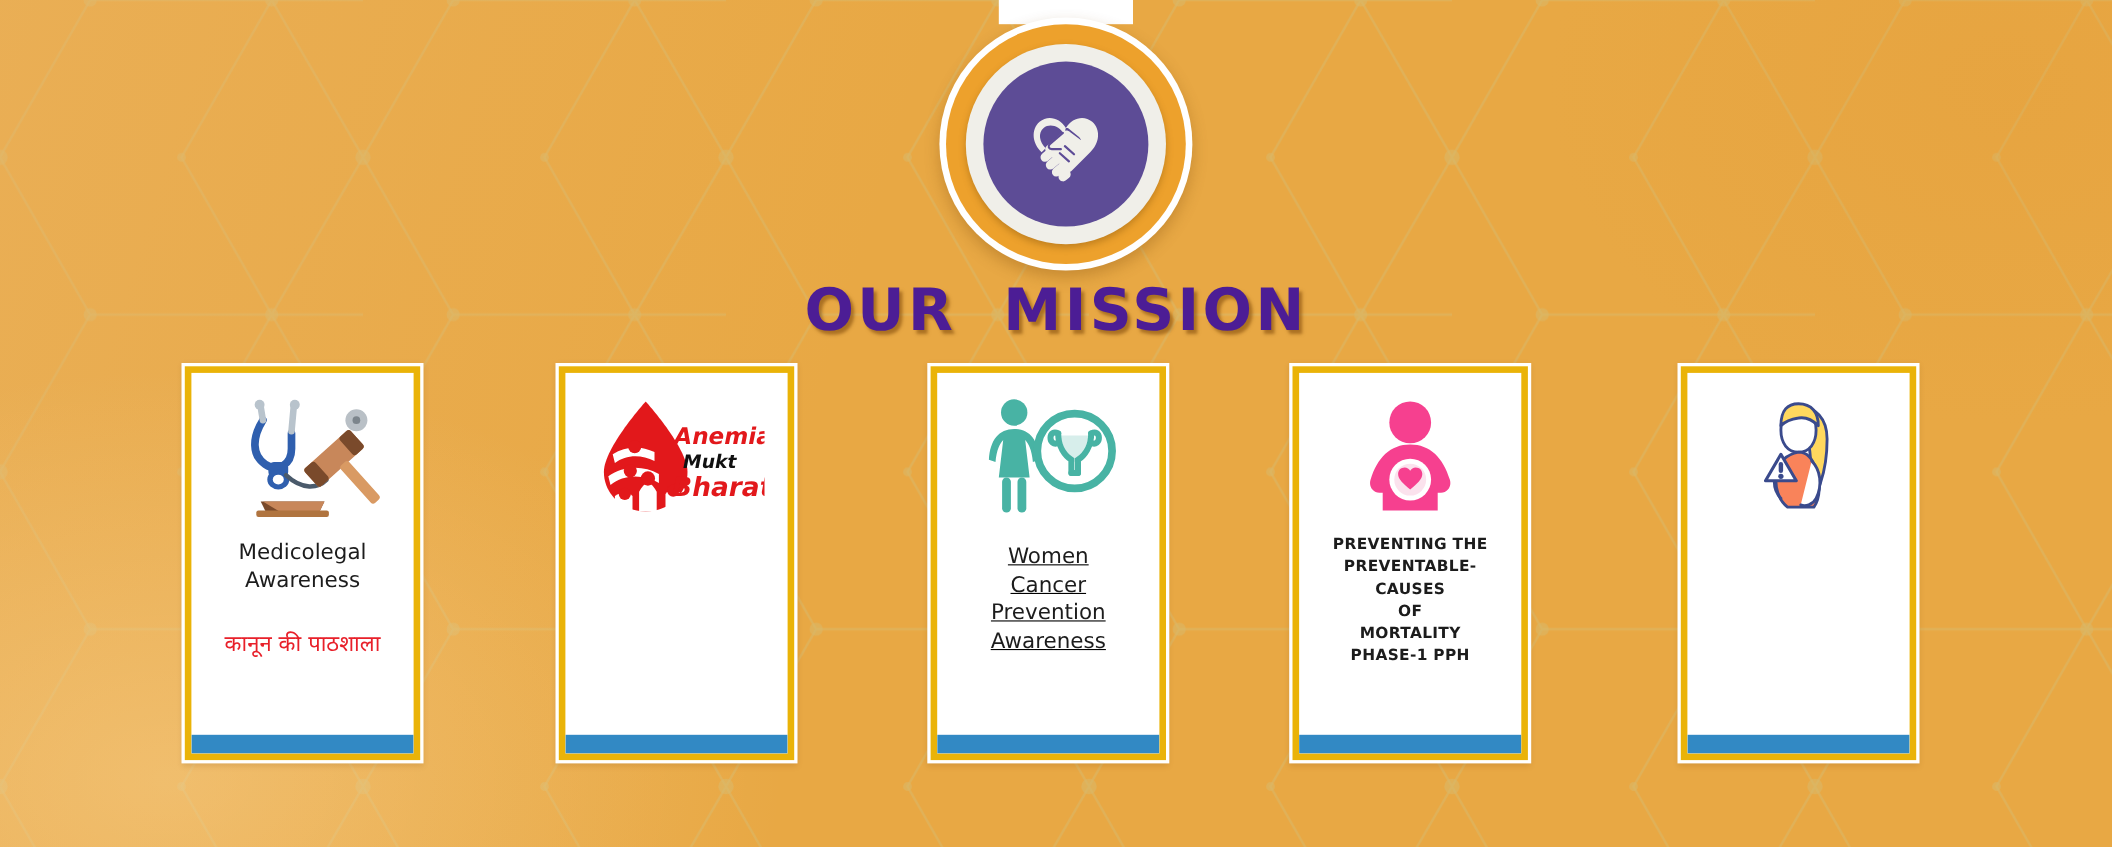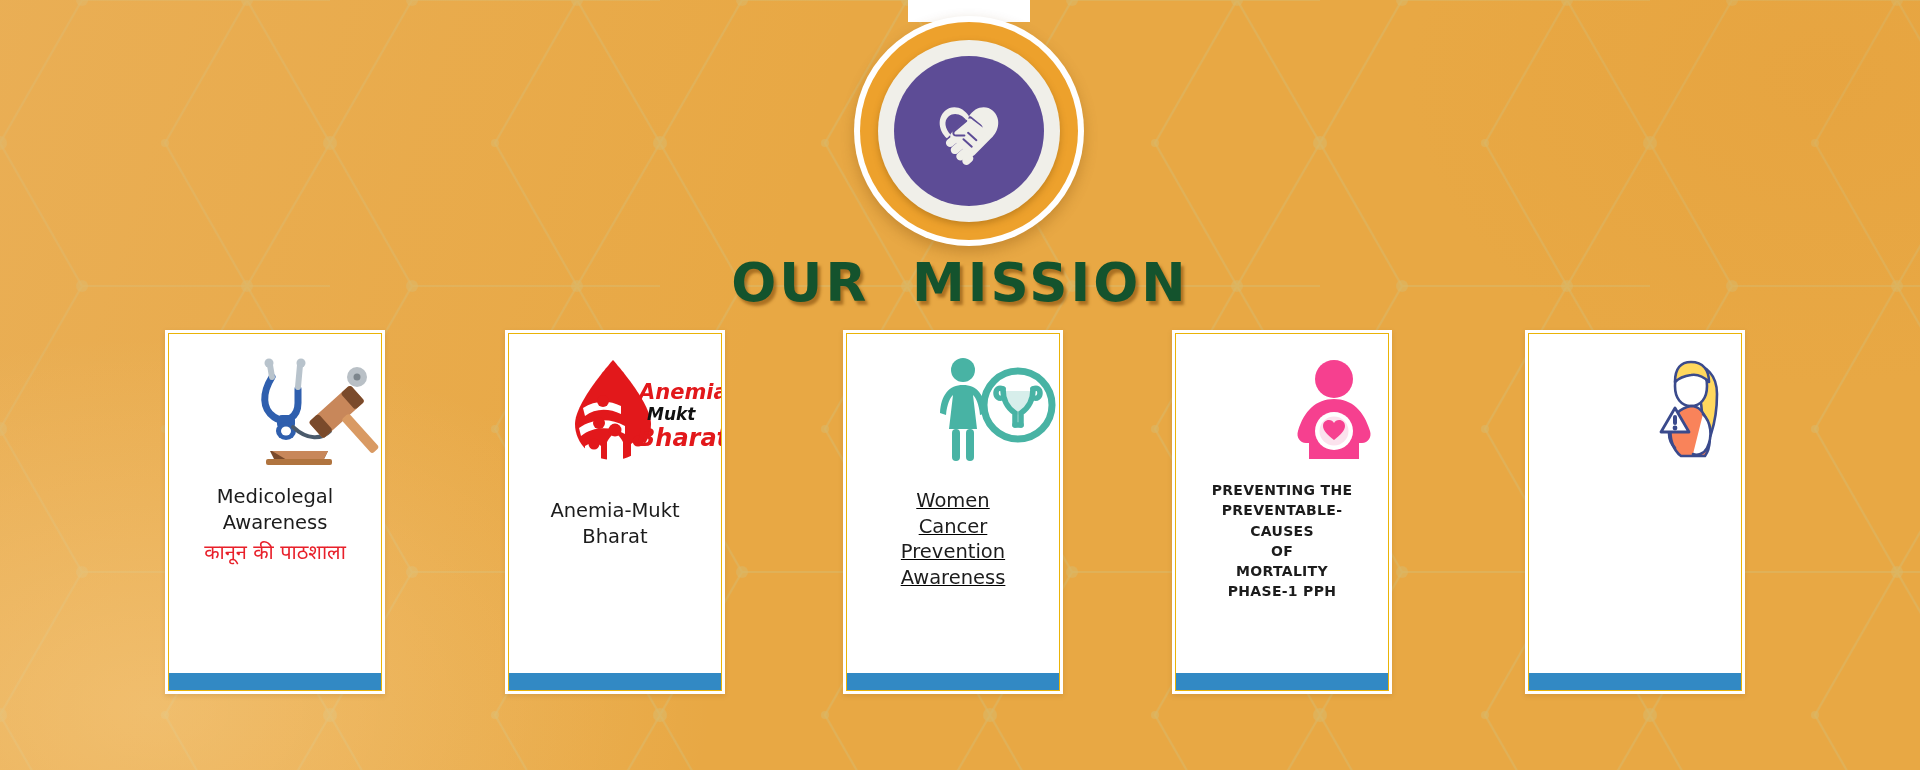--- a/index.html
+++ b/index.html
@@ -78,21 +78,21 @@
   #section-title {
     position:absolute;
     left:0; top:252px;
     width:1920px;
     text-align:center;
     z-index:5;
     font-family:"DejaVu Sans", sans-serif;
     font-size:53px;
     font-weight:bold;
     letter-spacing:3px;
-    color:#14532d;
+    color:#4c1d95;
     text-shadow: 3px 4px 3px rgba(120,68,8,.55);
     white-space:pre;
   }
 
   
   #cards-row {
     position:absolute;
     left:0; top:330px;
     width:1920px; height:365px;
     z-index:5;
@@ -101,25 +101,25 @@
     position:absolute;
     top:0;
     width:220px;
     height:364px;
     background:#ffffff;          
     padding:3px;
     box-shadow:0 2px 5px rgba(130,75,10,.18);
   }
   .card-frame {
     width:100%; height:100%;
-    border:1px solid #eab308;    
+    border:6px solid #eab308;    
     background:#ffffff;
     display:flex;
     flex-direction:column;
-    align-items:flex-end;
+    align-items:center;
     position:relative;
     overflow:hidden;
   }
   .card-icon {
     height:118px;
     margin-top:18px;
     display:flex; align-items:center; justify-content:center;
   }
   .card-icon svg { display:block; }
   .card-text {
@@ -137,21 +137,21 @@
     white-space:pre-line;
     font-family:"DejaVu Sans", sans-serif;
   }
   .card-title.mixed { font-size:19.5px; line-height:1.32; font-weight:400; }
   .card-title.caps  { font-size:14px; line-height:1.45; font-weight:700; letter-spacing:.3px; }
   .card-subtitle {
     text-align:center;
     color:#e8202a;
     font-size:20px;
     line-height:1.3;
-    margin-top:4px;
+    margin-top:32px;
     font-family:"DejaVu Sans", sans-serif;
   }
   .card-bottombar {
     position:absolute;
     left:0; right:0; bottom:0;
     height:17px;
     background:#3289c4;
   }
 
   
@@ -294,24 +294,20 @@
             <circle cx="54" cy="74" r="6.5"></circle>
             <circle cx="33" cy="88" r="5.5"></circle>
             <circle cx="77" cy="85" r="5.5"></circle>
           </g>
 
           <text x="78" y="43" font-family="DejaVu Sans, sans-serif" font-size="21" font-weight="bold" font-style="italic" fill="#e2181b">Anemia</text>
           <text x="86" y="64" font-family="DejaVu Sans, sans-serif" font-size="17" font-weight="bold" font-style="italic" fill="#111111">Mukt</text>
           <text x="76" y="90" font-family="DejaVu Sans, sans-serif" font-size="24" font-weight="bold" font-style="italic" fill="#e2181b">Bharat</text>
         </svg>
       </div>
-      <div class="card-text">
-        <div class="card-title mixed">Anemia-Mukt
-Bharat</div>
-      </div>
       <div class="card-bottombar"></div>
     </div>
   </div>
 
   <div class="card" id="card-2">
     <div class="card-frame">
       <div class="card-icon">
         <svg width="130" height="108" viewBox="0 0 130 108">
           <g fill="#48b3a4">
 

